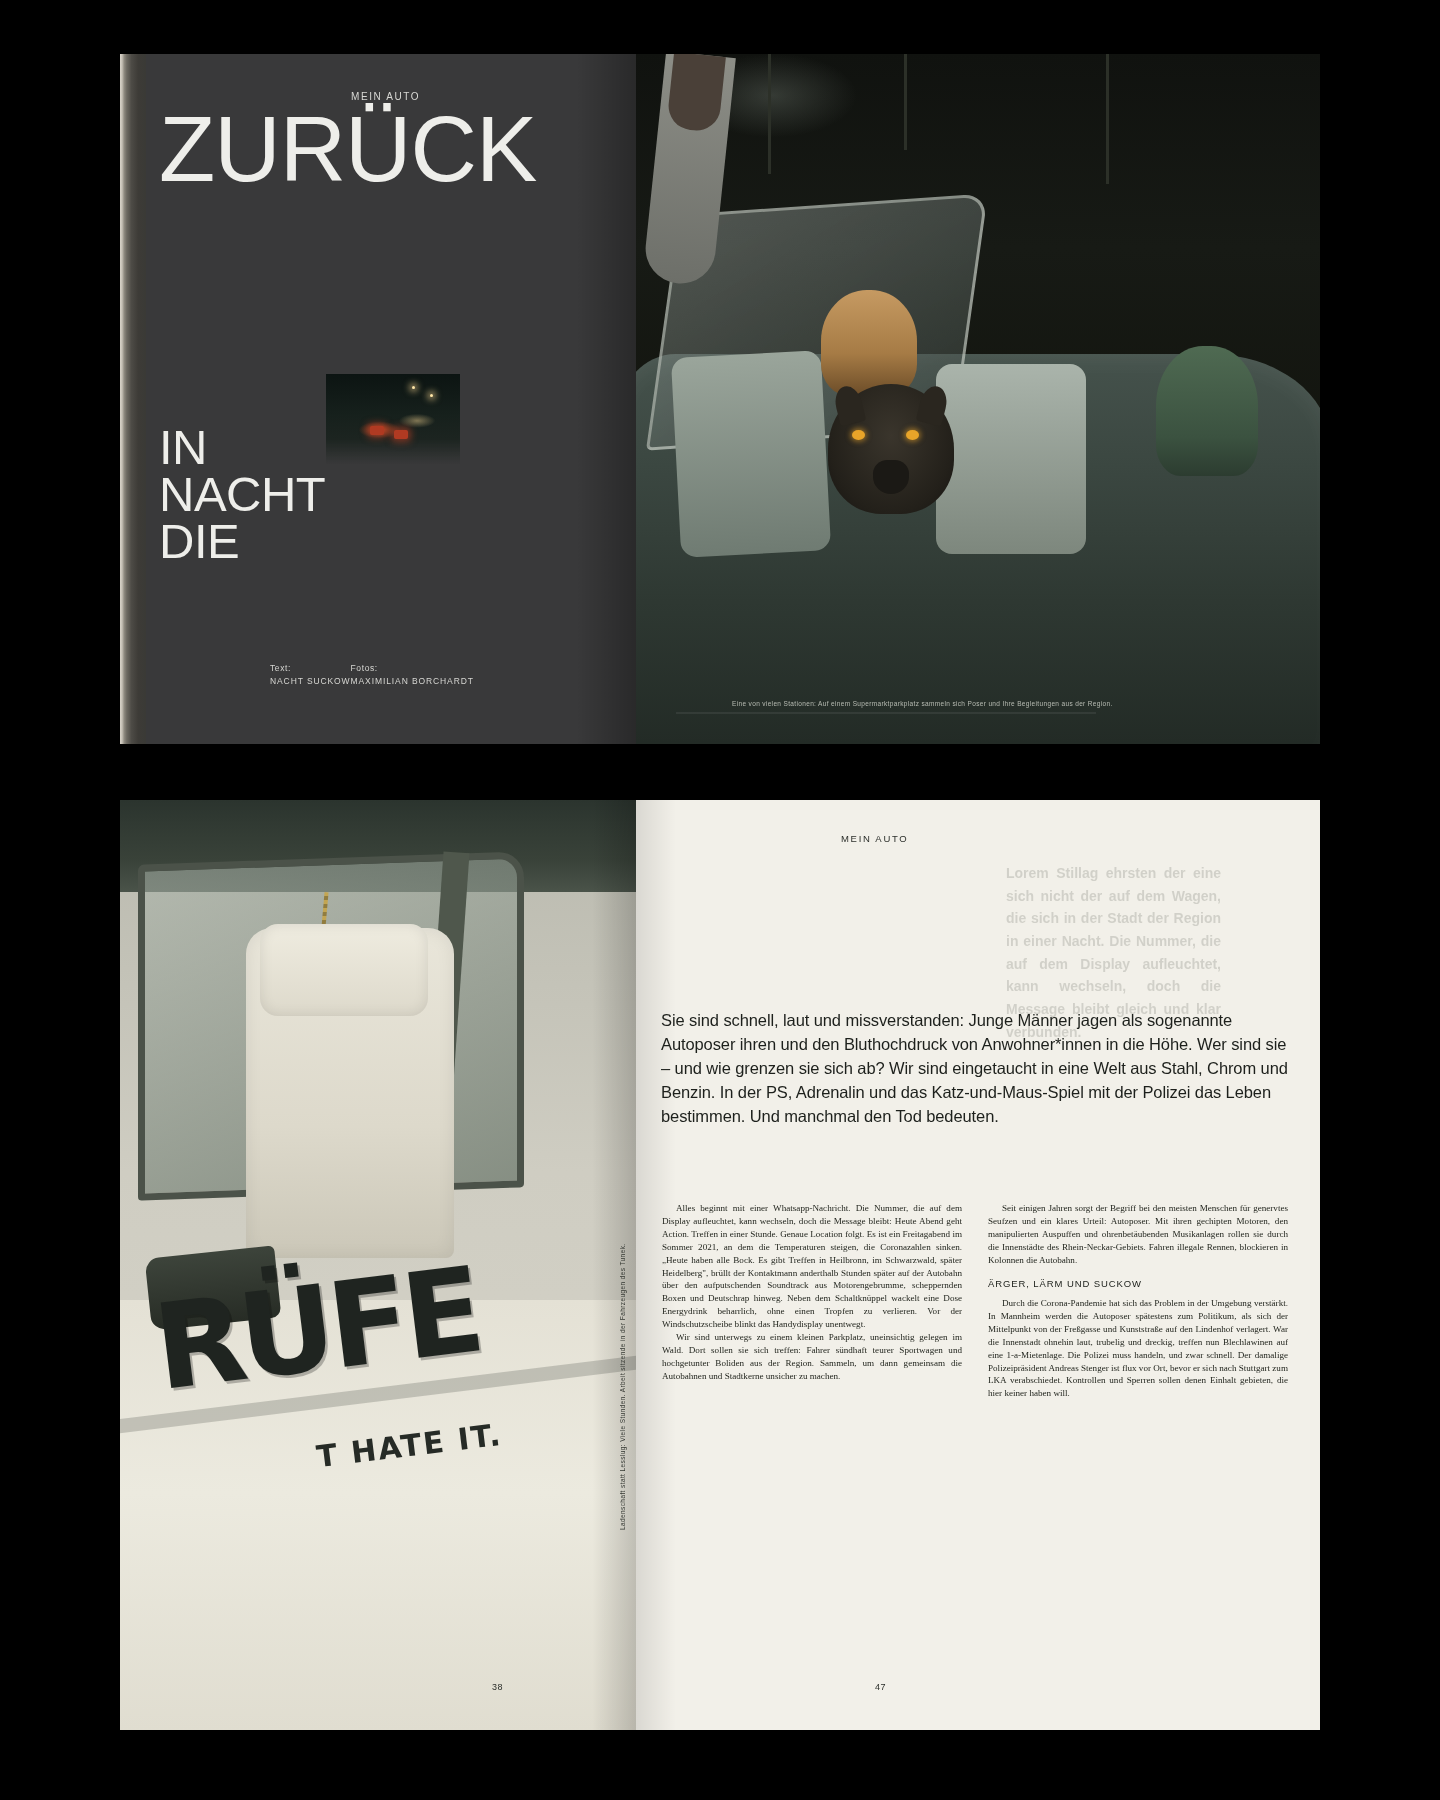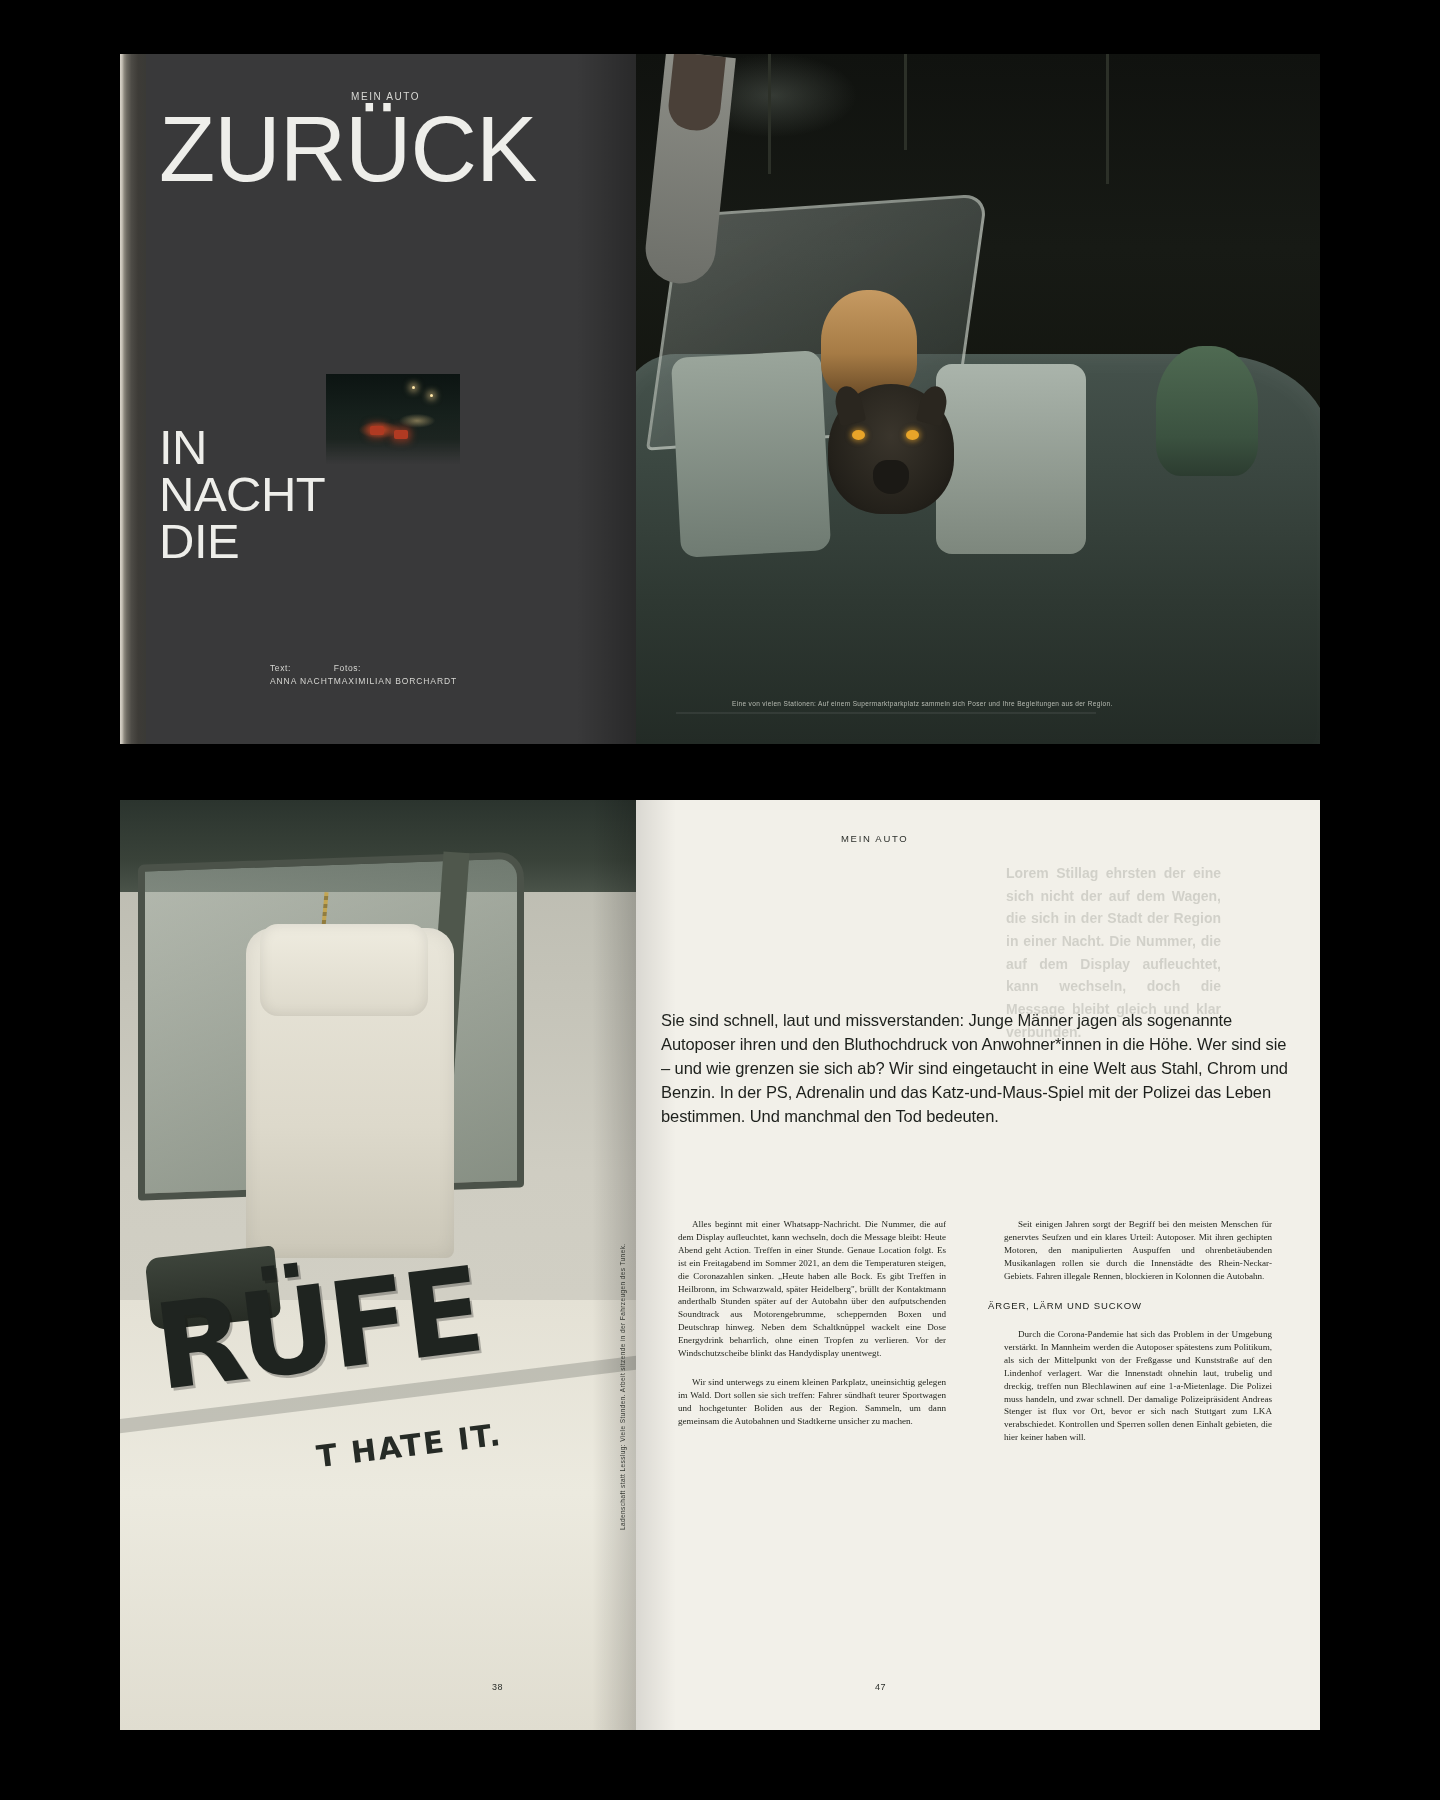--- a/index.html
+++ b/index.html
@@ -492,21 +492,21 @@
     gap: 26px;
   }
   .col {
     flex: 1;
     font-family: "Liberation Serif", serif;
     font-size: 9.1px;
     line-height: 1.42;
     color: #23261f;
     text-align: justify;
   }
-  .col p { margin: 16px; text-indent: 14px; }
+  .col p { margin: 0; text-indent: 14px; }
   .col p.first { text-indent: 14px; }
   .subhead {
     font-family: "Liberation Sans", sans-serif;
     font-size: 9.5px;
     letter-spacing: 0.9px;
     margin: 10px 0 7px 0;
     text-indent: 0;
     text-align: left;
     color: #1c1f1a;
   }
@@ -536,21 +536,21 @@
       <div class="night-photo">
         <span class="lamp" style="left:86px; top:12px;"></span>
         <span class="lamp" style="left:104px; top:20px;"></span>
         <span class="car" style="left:44px; top:52px;"></span>
         <span class="car" style="left:68px; top:56px;"></span>
       </div>
 
       <div class="credits">
         <div>
           <span class="label">Text:</span>
-          <span class="value">ANNA NACHT</span>
+          <span class="value">NACHT SUCKOW</span>
         </div>
         <div>
           <span class="label">Fotos:</span>
           <span class="value">MAXIMILIAN BORCHARDT</span>
         </div>
       </div>
     </div>
 
     <div class="s1-right">
       <div class="photo-night">

